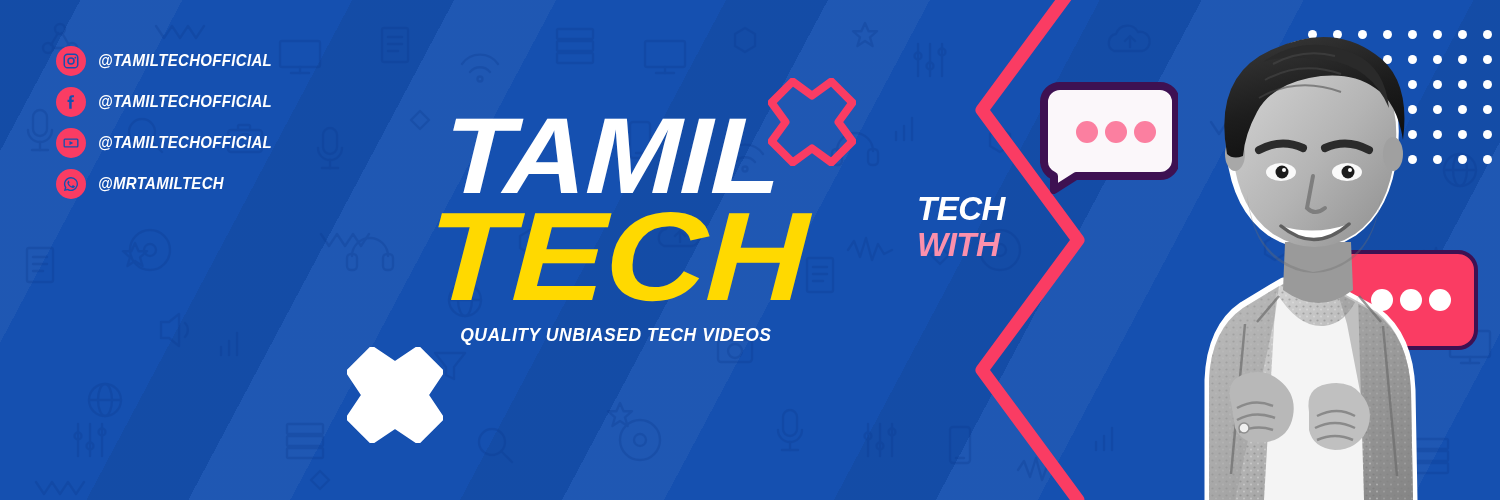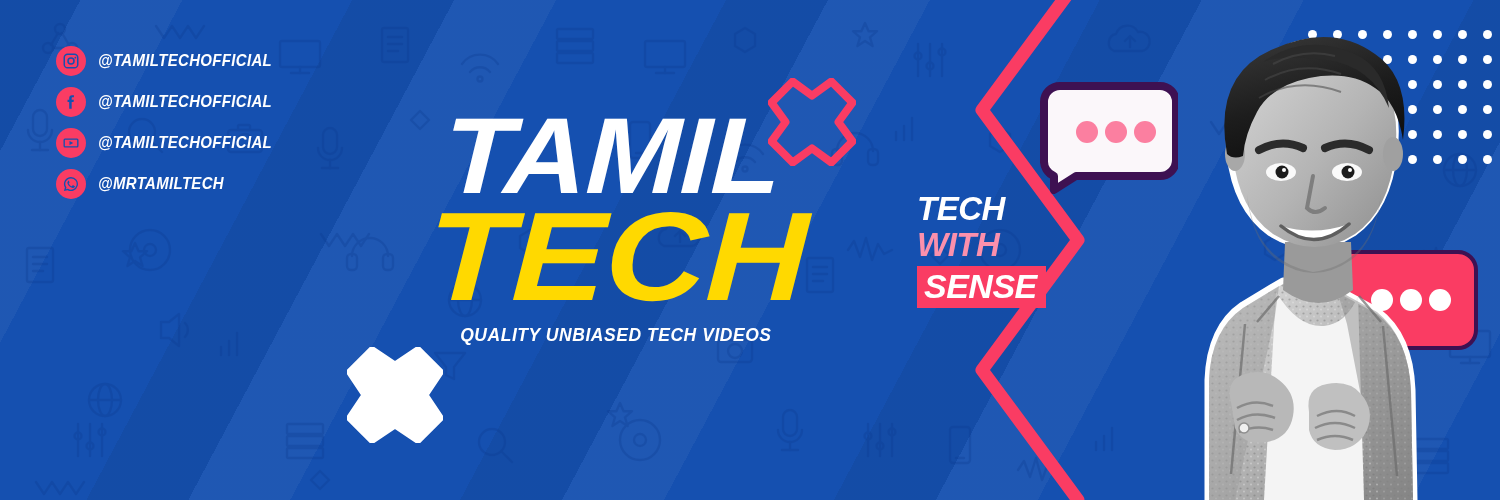--- a/index.html
+++ b/index.html
@@ -384,21 +384,20 @@
 
   <div class="logo">
     <div class="logo-line logo-top">TAMIL</div>
     <div class="logo-line logo-bottom">TECH</div>
     <div class="logo-tagline">QUALITY UNBIASED TECH VIDEOS</div>
   </div>
 
   <div class="tws">
     <div class="tws-1">TECH</div>
     <div class="tws-2">WITH</div>
-    <div class="tws-3">SENSE</div>
   </div>
 
   <svg class="bubble top" viewBox="0 0 138 112">
     <path d="M20,4 h100 a16,16 0 0 1 16,16 v58 a16,16 0 0 1 -16,16 h-84 l-22,14 v-14 a16,16 0 0 1 -10,-16 v-58 a16,16 0 0 1 16,-16 z" fill="#FBF7FA" stroke="#3E1152" stroke-width="8" stroke-linejoin="round"></path>
     <circle cx="47" cy="50" r="11" fill="#FB7FA0"></circle>
     <circle cx="76" cy="50" r="11" fill="#FB7FA0"></circle>
     <circle cx="105" cy="50" r="11" fill="#FB7FA0"></circle>
   </svg>
 
   <svg class="bubble bottom" viewBox="0 0 150 118">

